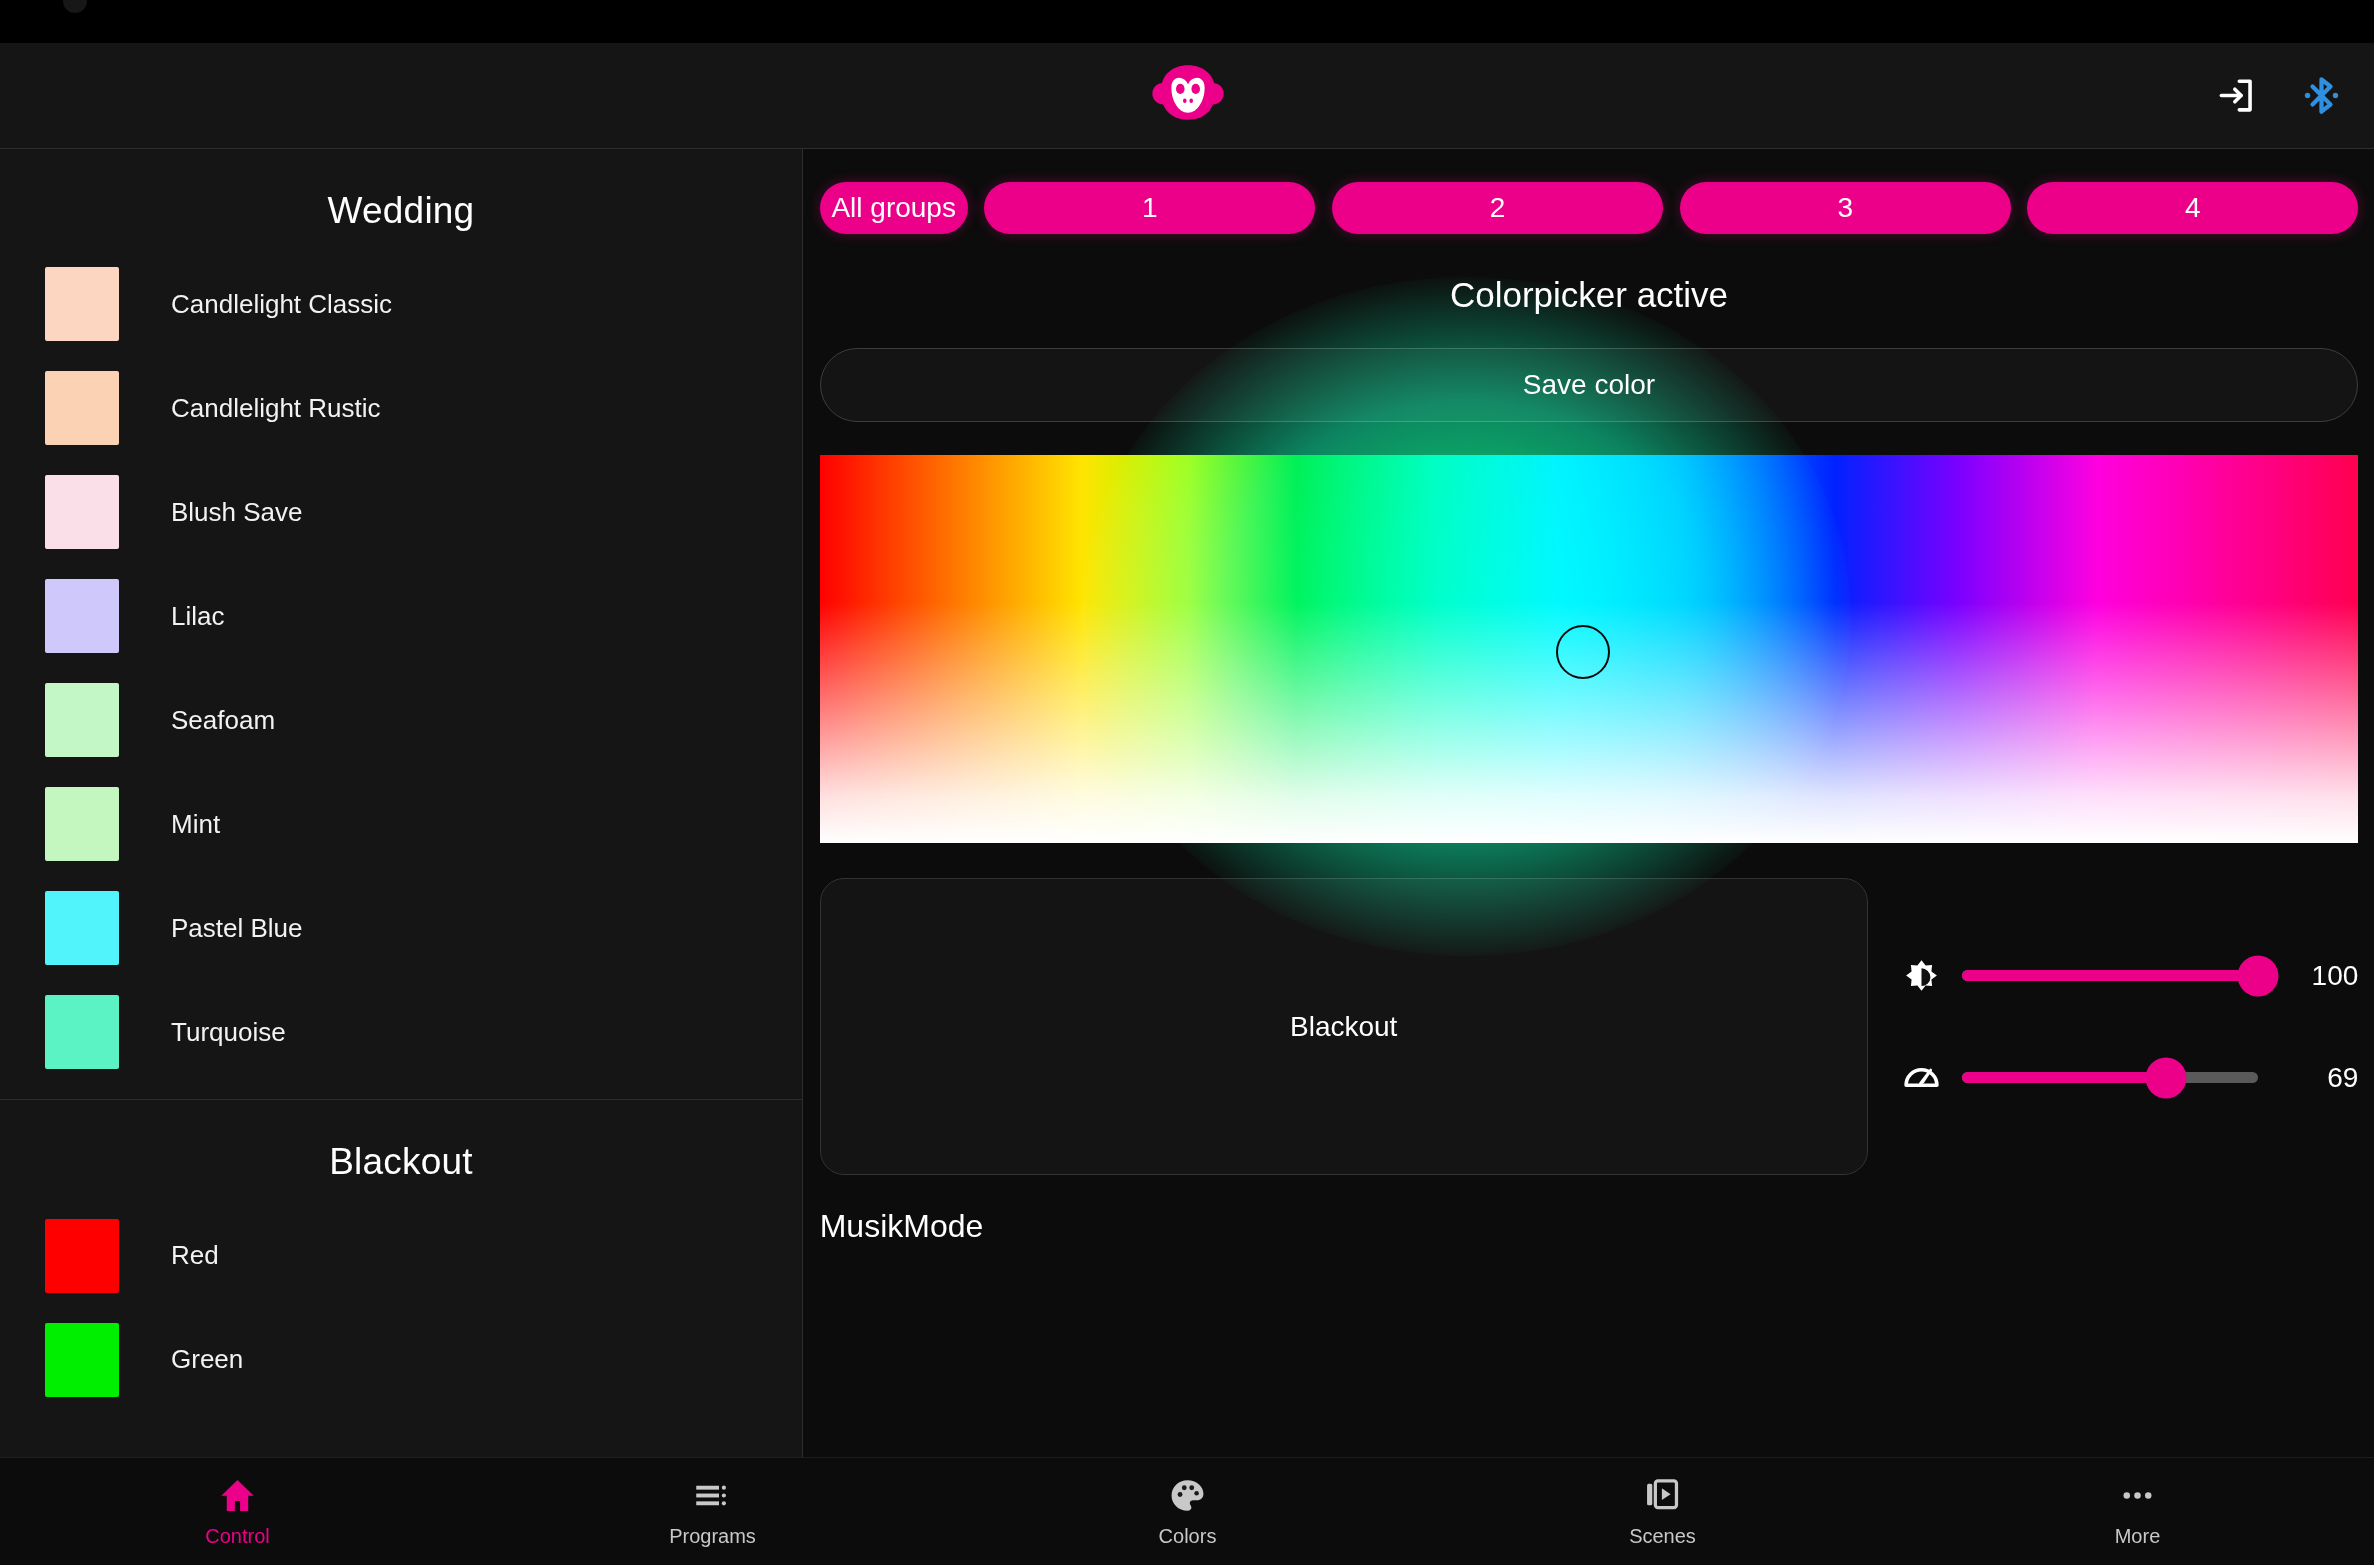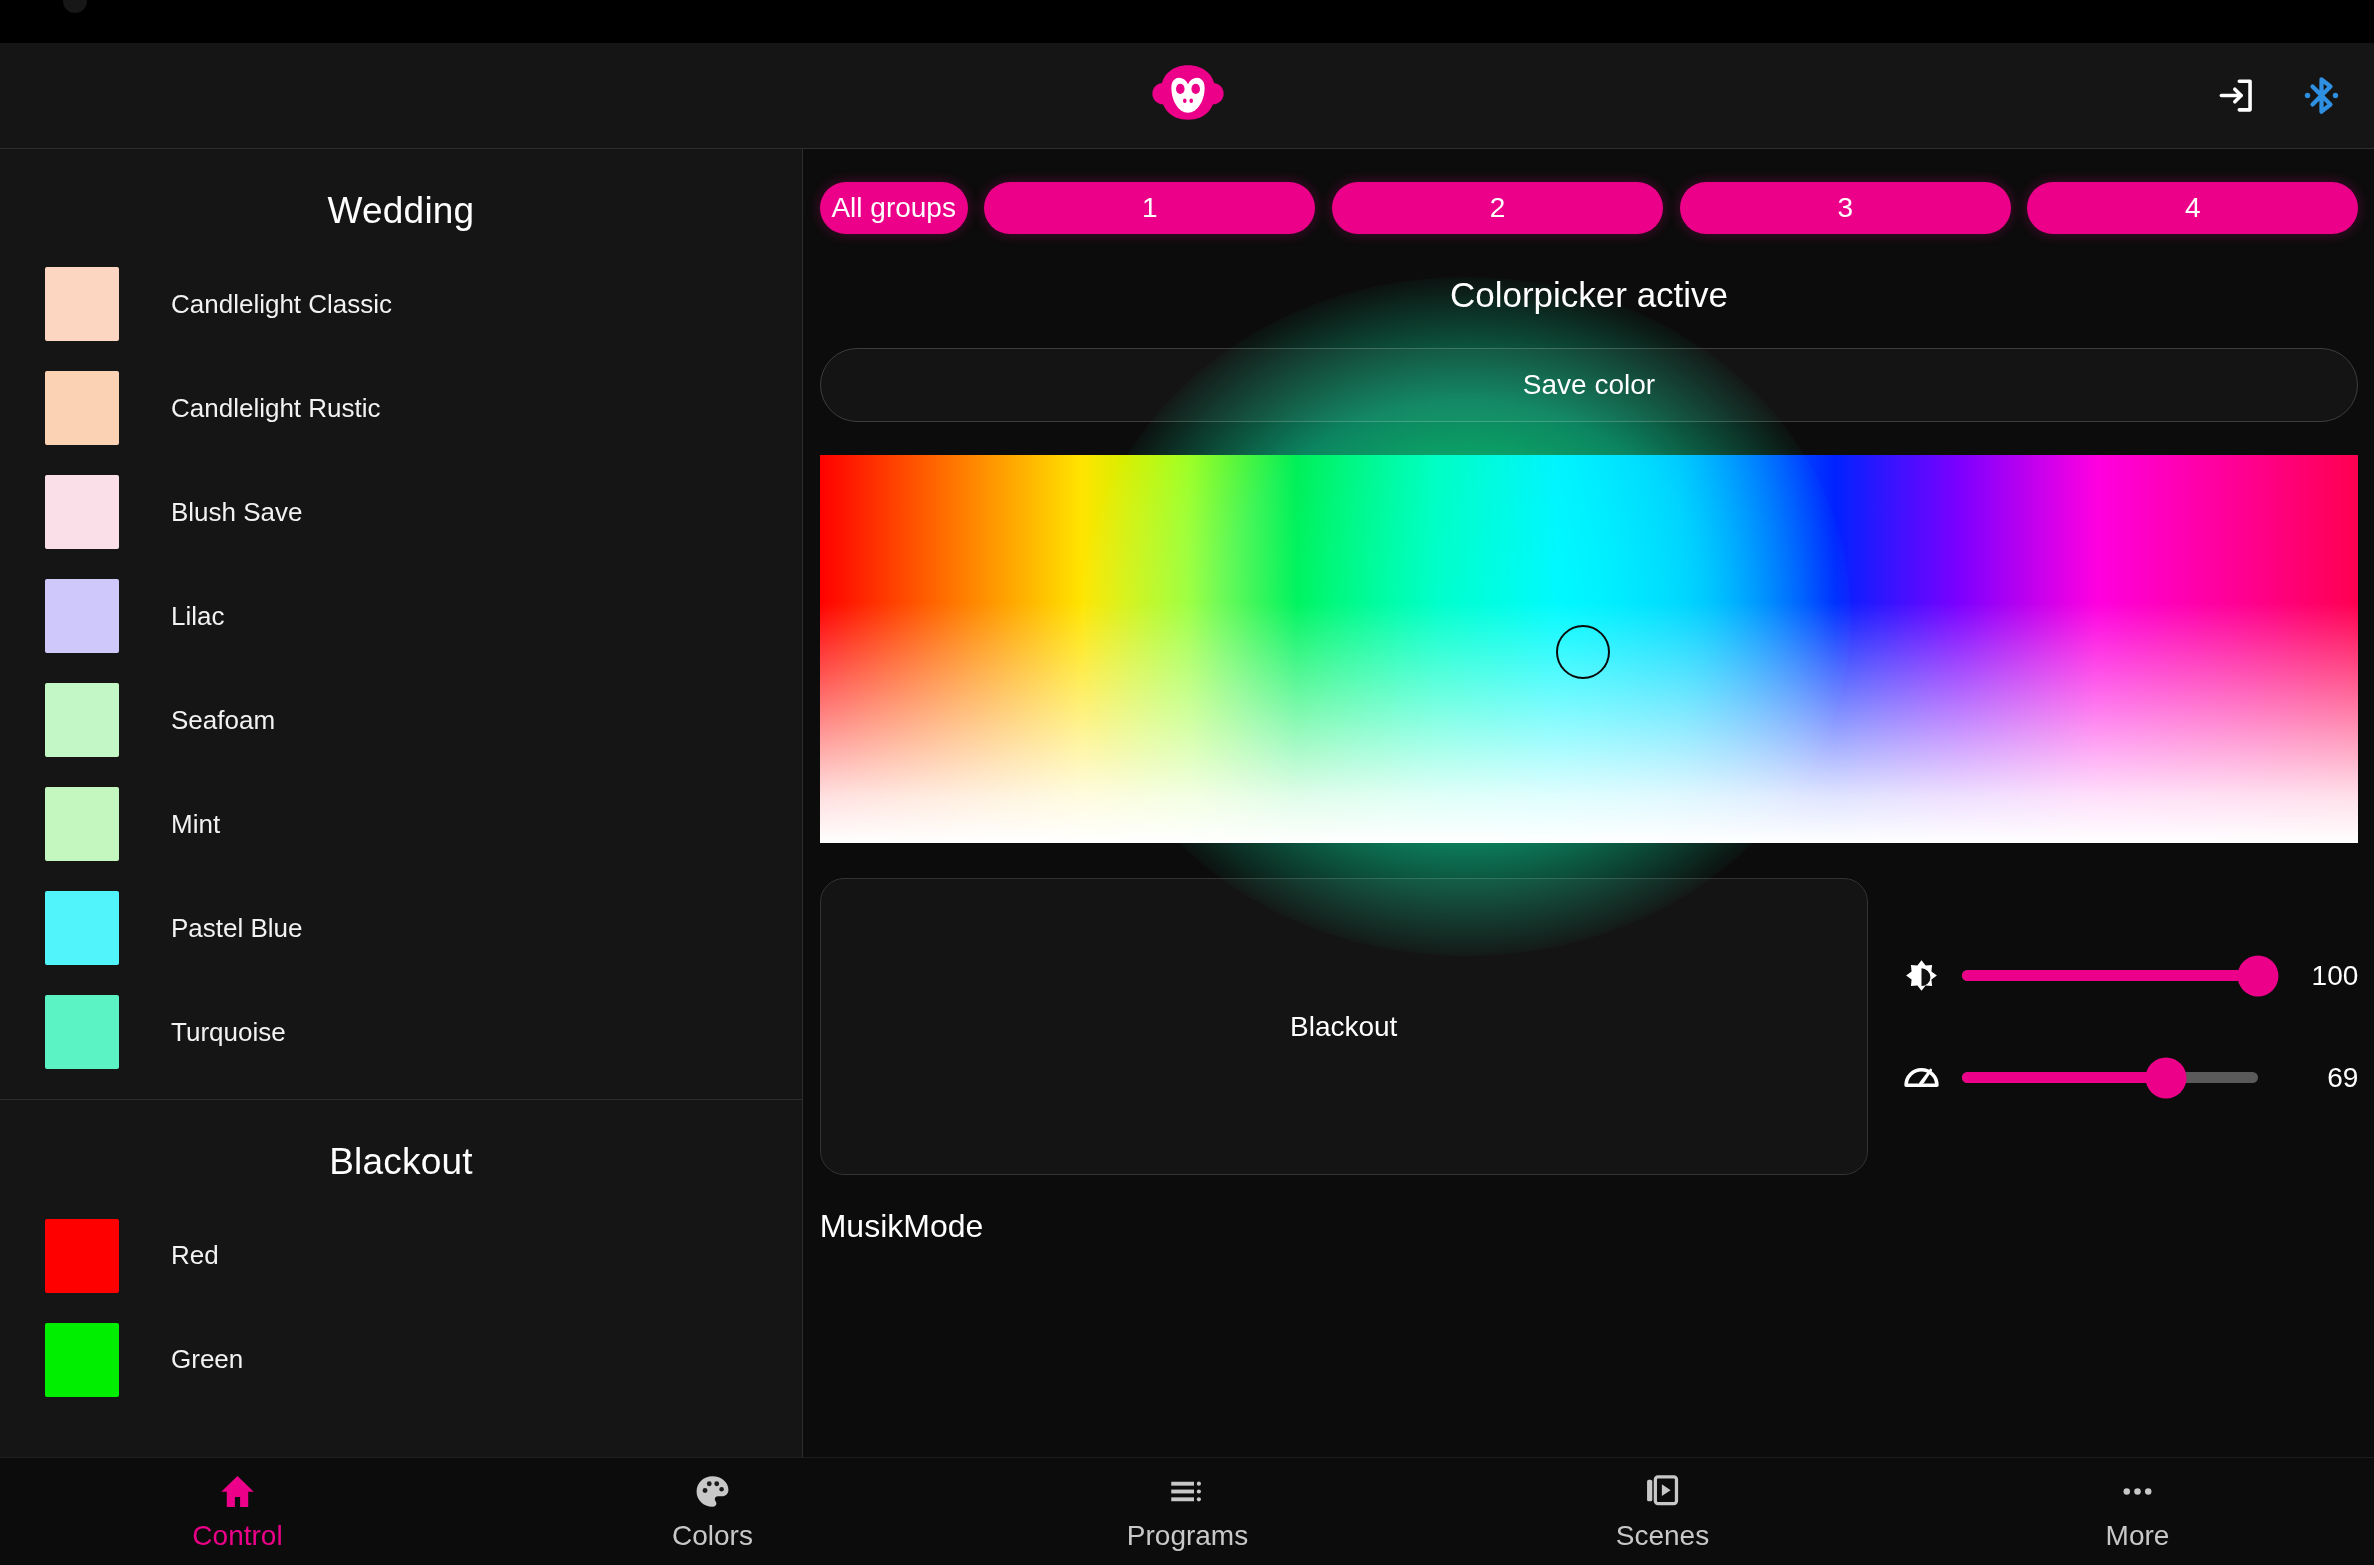--- a/index.html
+++ b/index.html
@@ -332,21 +332,21 @@
     flex: 1 1 0;
     display: flex;
     flex-direction: column;
     align-items: center;
     justify-content: center;
     gap: 9.3px;
     cursor: pointer;
     height: 100%;
   }
   .nav-icon { width: 39px; height: 39px; display: block; }
-  .nav-label { font-size: 28px; color: #c8c8c8; }
+  .nav-label { font-size: 20px; color: #c8c8c8; }
   .nav-item.active .nav-label { color: #ec0089; }
 </style>
 </head>
 <body>
 
 <div id="app">
 
   <div class="status-strip">
     <div class="status-ghost"></div>
   </div>
@@ -485,41 +485,41 @@
 
   <div class="bottom-nav" id="bottom-nav">
       <div class="nav-item active">
         <svg viewBox="0 0 24 24" class="nav-icon">
           <path d="M12 2.5 L22 12.2 H18.6 V21.5 H13.6 V15.4 H10.4 V21.5 H5.4 V12.2 H2 Z" fill="#ec0089"></path>
         </svg>
         <div class="nav-label">Control</div>
       </div>
       <div class="nav-item">
         <svg viewBox="0 0 24 24" class="nav-icon">
-          <path d="M12 2.6 C6.4 2.6 2.2 6.7 2.2 12 C2.2 17.3 6.4 21.4 12 21.4 C13.5 21.4 14.4 20.5 14.4 19.4 C14.4 18.3 13.4 17.6 13.4 16.6 C13.4 15.6 14.3 14.9 15.4 14.9 H17.8 C20.2 14.9 21.8 13.3 21.8 10.9 C21.8 6.3 17.4 2.6 12 2.6 Z" fill="#c8c8c8"></path>
-          <circle cx="7.4" cy="11.4" r="1.5" fill="#1a1a1a"></circle>
-          <circle cx="10" cy="7.2" r="1.5" fill="#1a1a1a"></circle>
-          <circle cx="14.6" cy="7.2" r="1.5" fill="#1a1a1a"></circle>
-          <circle cx="17.6" cy="10.6" r="1.4" fill="#1a1a1a"></circle>
-        </svg>
-        <div class="nav-label">Colors</div>
-      </div>
-      <div class="nav-item">
-        <svg viewBox="0 0 24 24" class="nav-icon">
           <rect x="2" y="6" width="14" height="2.4" fill="#c8c8c8"></rect>
           <rect x="2" y="10.8" width="14" height="2.4" fill="#c8c8c8"></rect>
           <rect x="2" y="15.6" width="14" height="2.4" fill="#c8c8c8"></rect>
           <circle cx="19" cy="7.2" r="1.3" fill="#c8c8c8"></circle>
           <circle cx="19" cy="12" r="1.3" fill="#c8c8c8"></circle>
           <circle cx="19" cy="16.8" r="1.3" fill="#c8c8c8"></circle>
         </svg>
         <div class="nav-label">Programs</div>
       </div>
       <div class="nav-item">
         <svg viewBox="0 0 24 24" class="nav-icon">
+          <path d="M12 2.6 C6.4 2.6 2.2 6.7 2.2 12 C2.2 17.3 6.4 21.4 12 21.4 C13.5 21.4 14.4 20.5 14.4 19.4 C14.4 18.3 13.4 17.6 13.4 16.6 C13.4 15.6 14.3 14.9 15.4 14.9 H17.8 C20.2 14.9 21.8 13.3 21.8 10.9 C21.8 6.3 17.4 2.6 12 2.6 Z" fill="#c8c8c8"></path>
+          <circle cx="7.4" cy="11.4" r="1.5" fill="#1a1a1a"></circle>
+          <circle cx="10" cy="7.2" r="1.5" fill="#1a1a1a"></circle>
+          <circle cx="14.6" cy="7.2" r="1.5" fill="#1a1a1a"></circle>
+          <circle cx="17.6" cy="10.6" r="1.4" fill="#1a1a1a"></circle>
+        </svg>
+        <div class="nav-label">Colors</div>
+      </div>
+      <div class="nav-item">
+        <svg viewBox="0 0 24 24" class="nav-icon">
           <rect x="2.5" y="4.8" width="3.2" height="13.2" rx="1" fill="#c8c8c8"></rect>
           <rect x="7.6" y="3" width="13" height="16.4" rx="1.6" fill="none" stroke="#c8c8c8" stroke-width="2"></rect>
           <path d="M11.6 7.6 L17 11.2 L11.6 14.8 Z" fill="#c8c8c8"></path>
         </svg>
         <div class="nav-label">Scenes</div>
       </div>
       <div class="nav-item">
         <svg viewBox="0 0 24 24" class="nav-icon">
           <circle cx="5.4" cy="12" r="2" fill="#c8c8c8"></circle>
           <circle cx="12" cy="12" r="2" fill="#c8c8c8"></circle>

